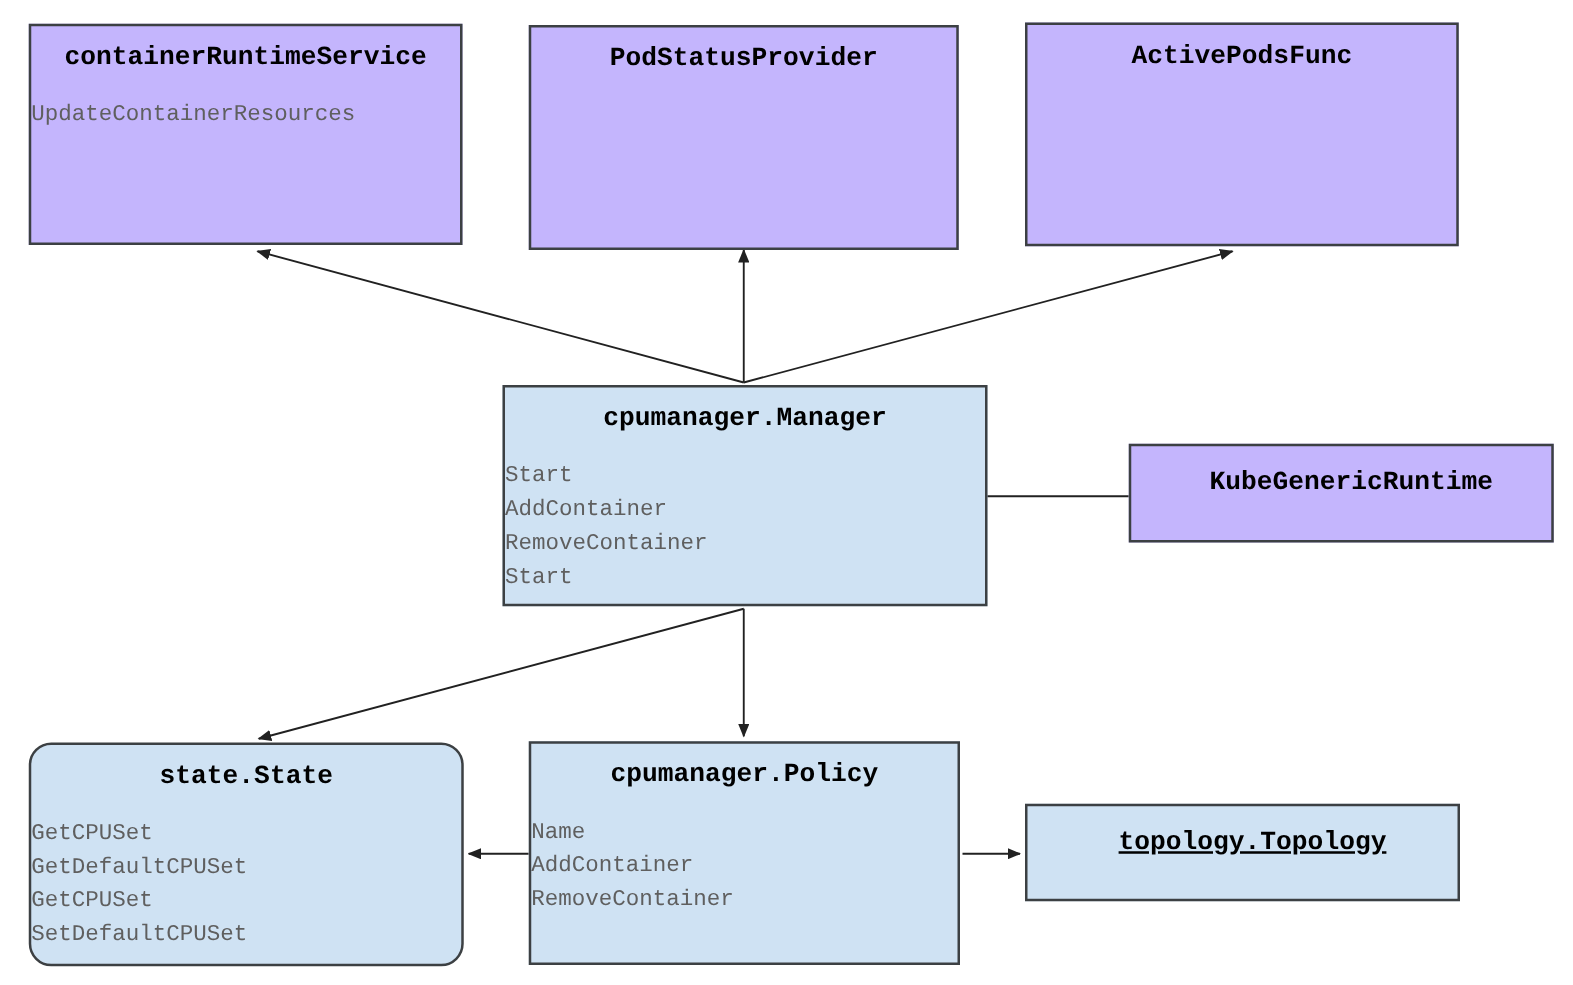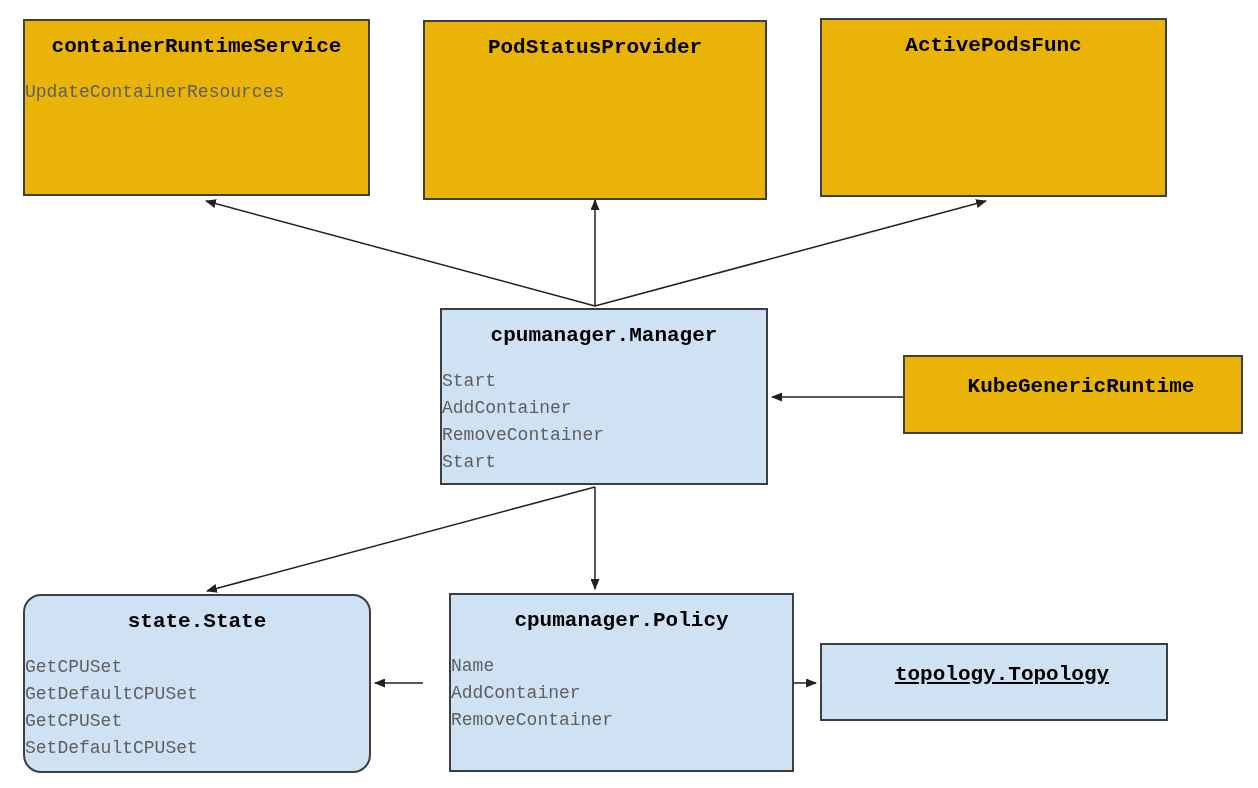--- a/index.html
+++ b/index.html
@@ -12,21 +12,21 @@
     width: 1258px;
     height: 788px;
     background: #ffffff;
     font-family: "Liberation Mono", "DejaVu Sans Mono", monospace;
     overflow: hidden;
   }
   .node {
     position: absolute;
     box-sizing: border-box;
     border: 2px solid #3c4043;
-    background: #eab308;
+    background: #c4b5fd;
   }
   .node.blue {
     background: #cfe2f3;
   }
   .node-title {
     padding-top: 14px;
     text-align: center;
     font-size: 21px;
     line-height: 24px;
     font-weight: 700;
@@ -41,24 +41,24 @@
     margin-top: 20px;
     font-size: 18px;
     line-height: 27px;
     color: #5f5f5f;
     white-space: nowrap;
   }
   
   #box-container-runtime-service { left: 23px;  top: 19px;  width: 347px; height: 177px; }
   #box-pod-status-provider       { left: 423px; top: 20px;  width: 344px; height: 180px; }
   #box-active-pods-func          { left: 820px; top: 18px;  width: 347px; height: 179px; }
-  #box-cpumanager-manager        { left: 440px; top: 308px; width: 328px; height: 177px; }
+  #box-cpumanager-manager        { left: 402px; top: 308px; width: 388px; height: 177px; }
   #box-kube-generic-runtime      { left: 903px; top: 355px; width: 340px; height: 79px;  }
   #box-state-state               { left: 23px;  top: 594px; width: 348px; height: 179px; border-radius: 18px; }
-  #box-cpumanager-policy         { left: 423px; top: 593px; width: 345px; height: 179px; margin-left: 26px; }
+  #box-cpumanager-policy         { left: 423px; top: 593px; width: 345px; height: 179px; }
   #box-topology-topology         { left: 820px; top: 643px; width: 348px; height: 78px; text-decoration: underline;  }
 
   #arrow-layer {
     position: absolute;
     left: 0;
     top: 0;
     width: 1258px;
     height: 788px;
     pointer-events: none;
   }

